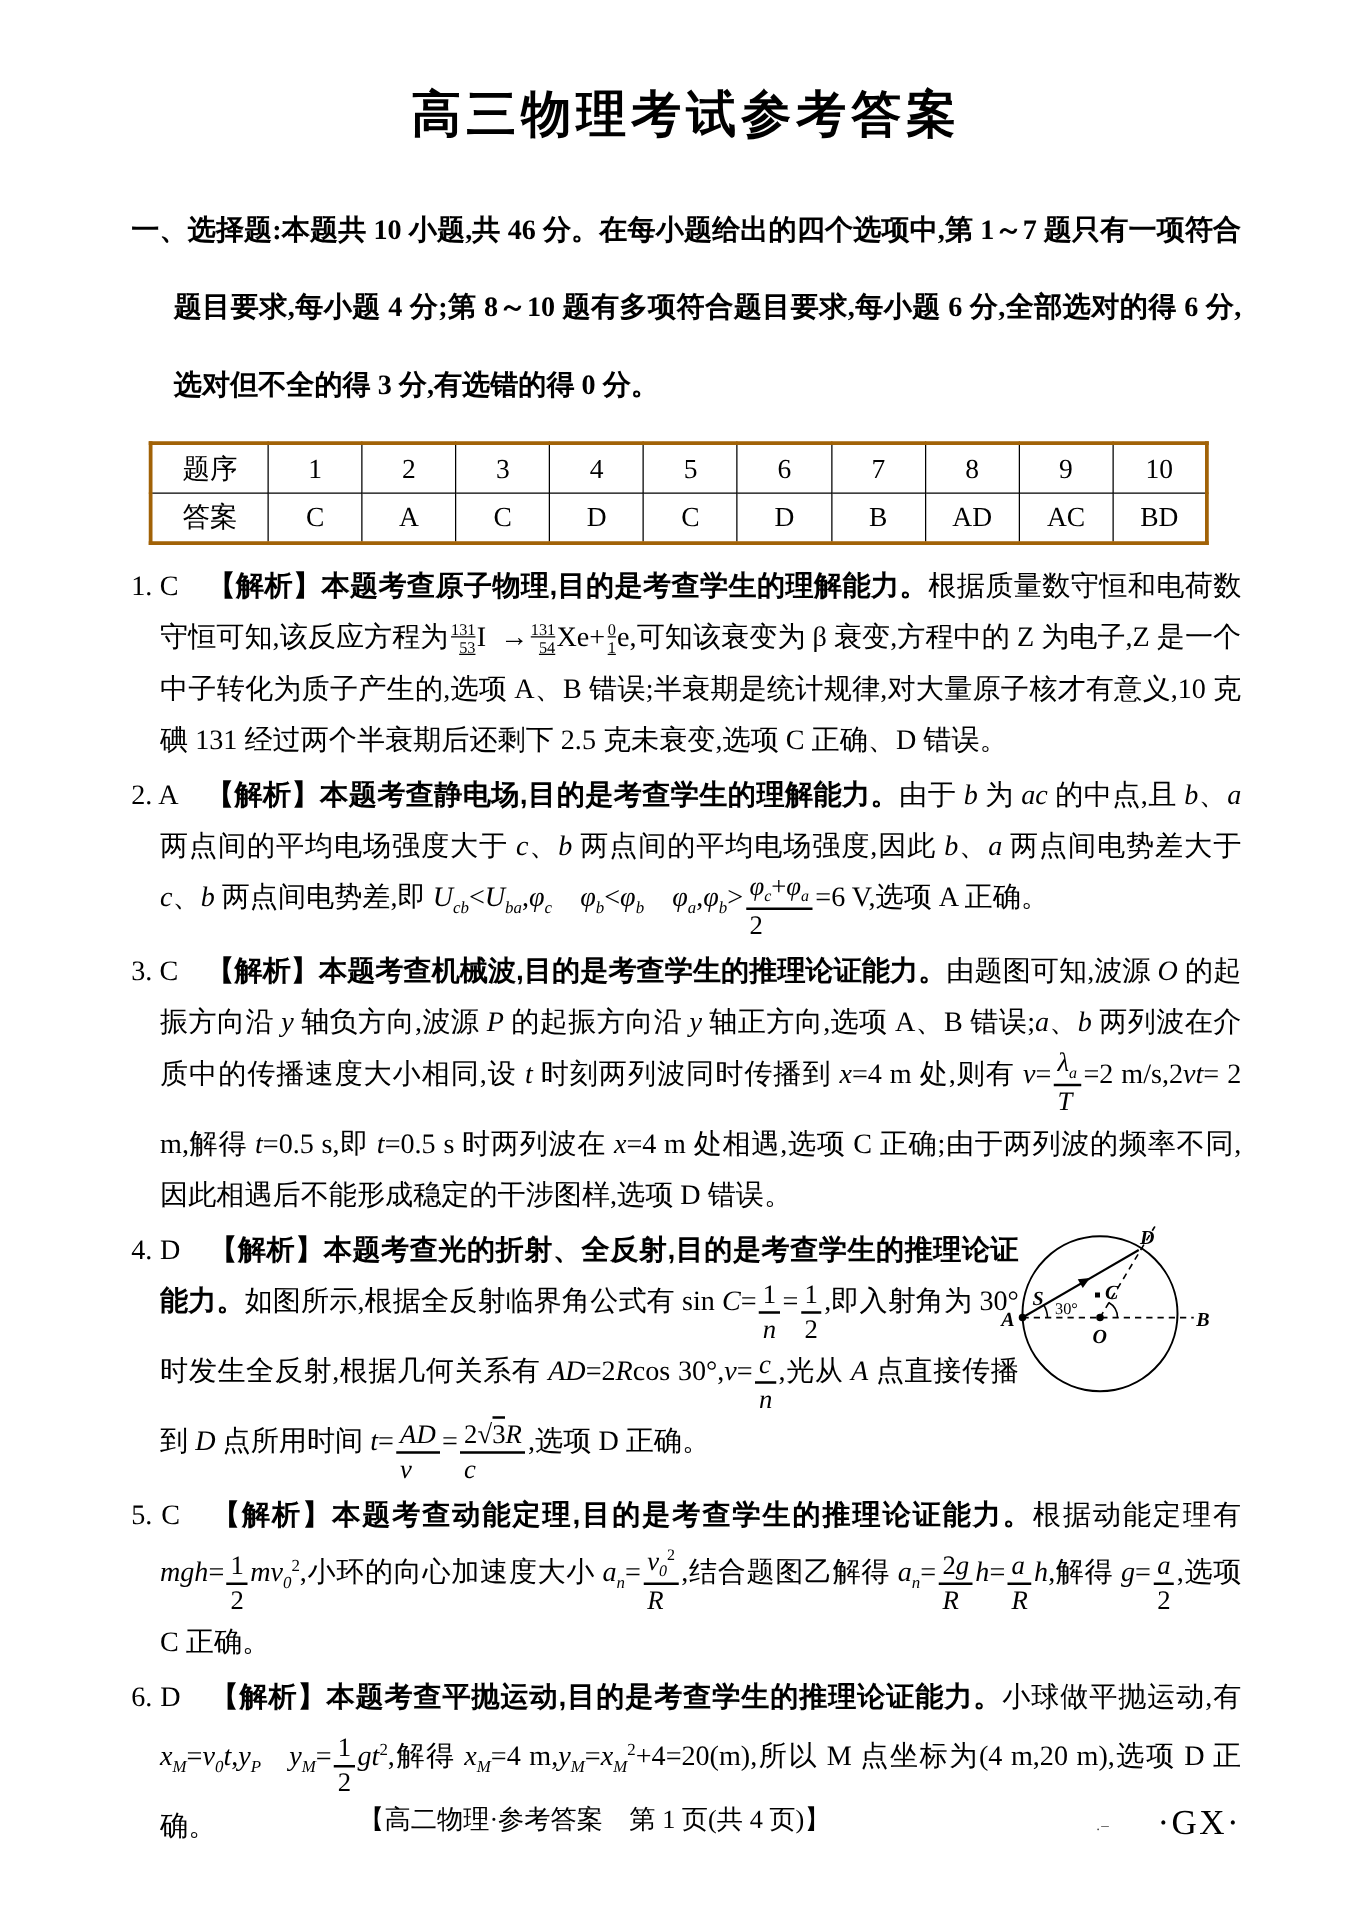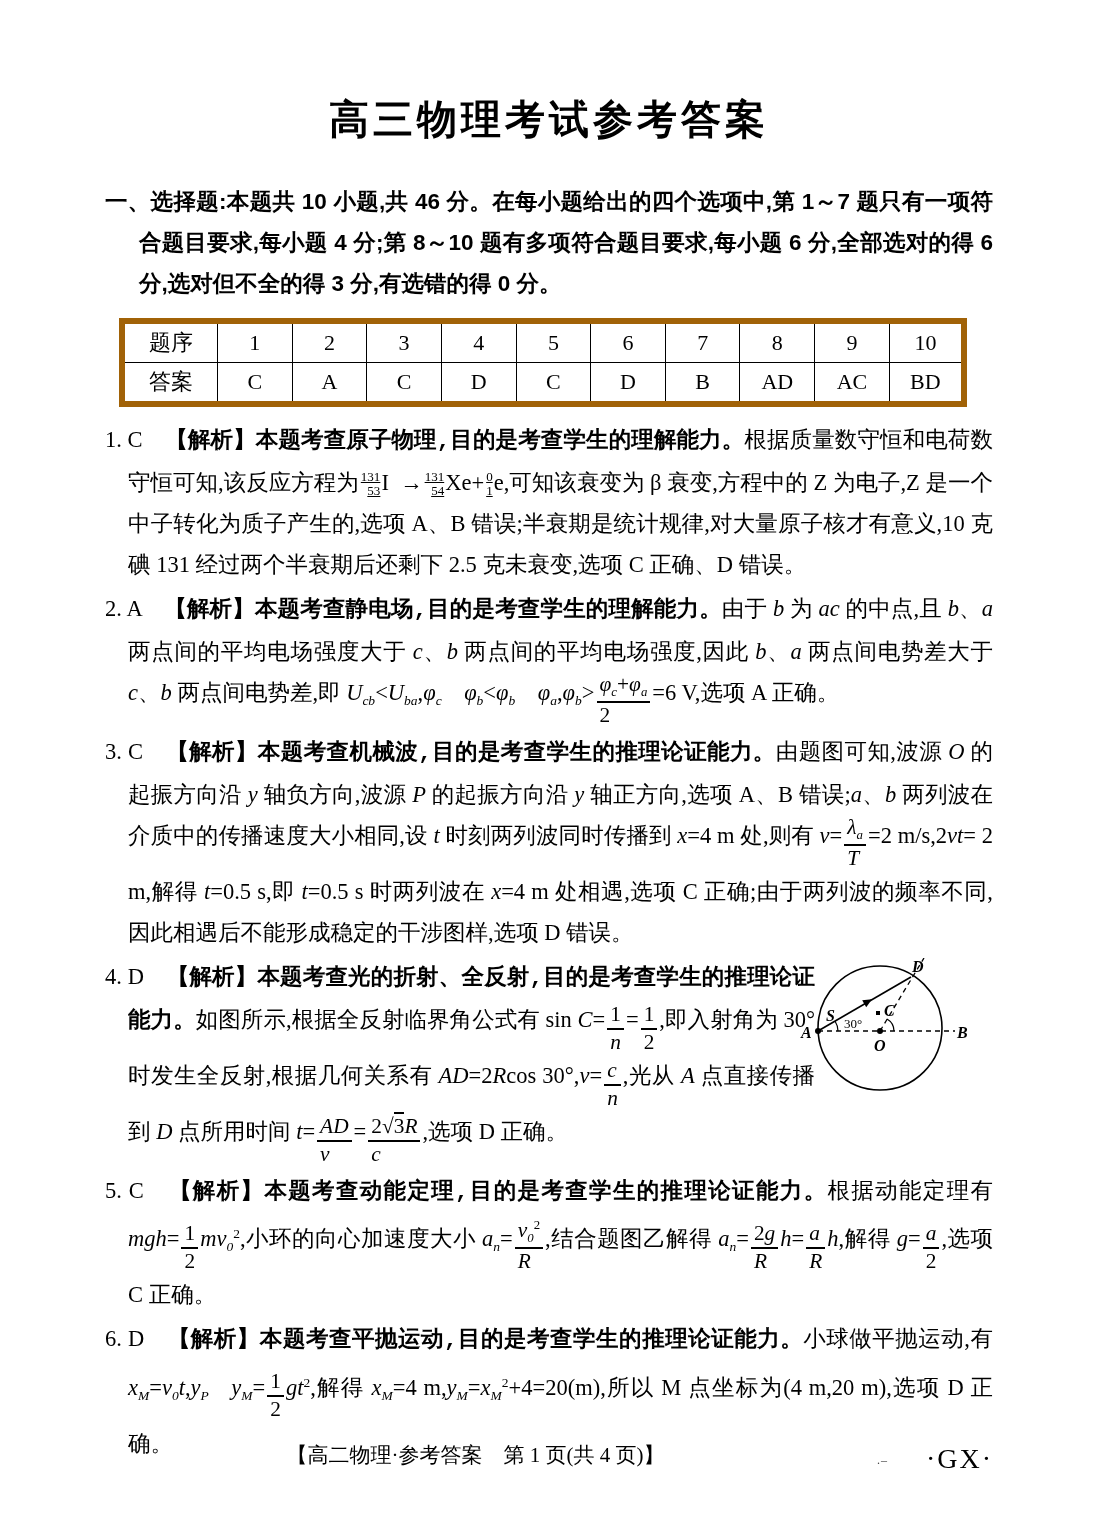--- a/index.html
+++ b/index.html
@@ -1,30 +1,30 @@
 <!DOCTYPE html>
 <html><head>
 <meta charset="utf-8">
 <style>
   html,body{margin:0;padding:0;background:#e8e8e8;}
   .page{position:relative;width:1093px;height:1536px;margin:0 auto;background:#ffffff;color:#000;
         font-family:"Liberation Serif","DejaVu Serif",serif;overflow:hidden;}
   .content{padding:0 100px 0 105px;}
   .title{font-family:"DejaVu Sans","Liberation Sans",sans-serif;font-weight:bold;
-         font-size:40px;letter-spacing:4px;text-align:center;padding-top:92px;}
-  .intro{font-family:Liberation Sans, sans-serif;font-weight:bold;
-         font-size:22.5px;line-height:41px;margin-top:34px;
+         font-size:40px;letter-spacing:4px;text-align:center;padding-top:64px;}
+  .intro{font-family:Liberation Serif, serif;font-weight:bold;
+         font-size:22.5px;line-height:62px;margin-top:34px;
          padding-left:34px;text-indent:-34px;text-align:justify;}
   table.answers{border-collapse:collapse;table-layout:fixed;width:848px;
-                margin:14px 0 12px 14px;border:6px solid #a16207;font-size:22px;}
+                margin:14px 0 12px 14px;border:3px solid #a16207;font-size:22px;}
   table.answers td{border:1.6px solid #000;text-align:center;height:38px;padding:0;}
   table.answers td.rowlab{width:92px;}
   .item{font-size:22.5px;line-height:41px;text-align:justify;
         padding-left:23px;text-indent:-23px;margin-top:3px;}
-  b.hei{font-family:Liberation Mono, monospace;font-weight:bold;}
+  b.hei{font-family:Liberation Sans, sans-serif;font-weight:bold;}
   i.var{font-style:italic;}
   .sb{font-size:0.6em;vertical-align:-0.4em;font-style:italic;letter-spacing:0;}
   .sp{font-size:0.6em;vertical-align:0.6em;font-style:normal;}
   .frac{display:inline-block;vertical-align:-1.0em;text-align:left;
         margin:0 2px;line-height:1.2;font-size:0.95em;text-indent:0;}
   .frac .fn{display:block;border-bottom:2px solid #000;padding:0 3px;}
   .frac .fd{display:block;padding:0 3px;}
   .nuc{display:inline-block;white-space:nowrap;text-indent:0;}
   .nuc .col{display:inline-block;vertical-align:-0.40em;font-size:0.58em;
             line-height:1.1;text-align:right;margin:0 1px 0 2px;text-decoration:underline;}

